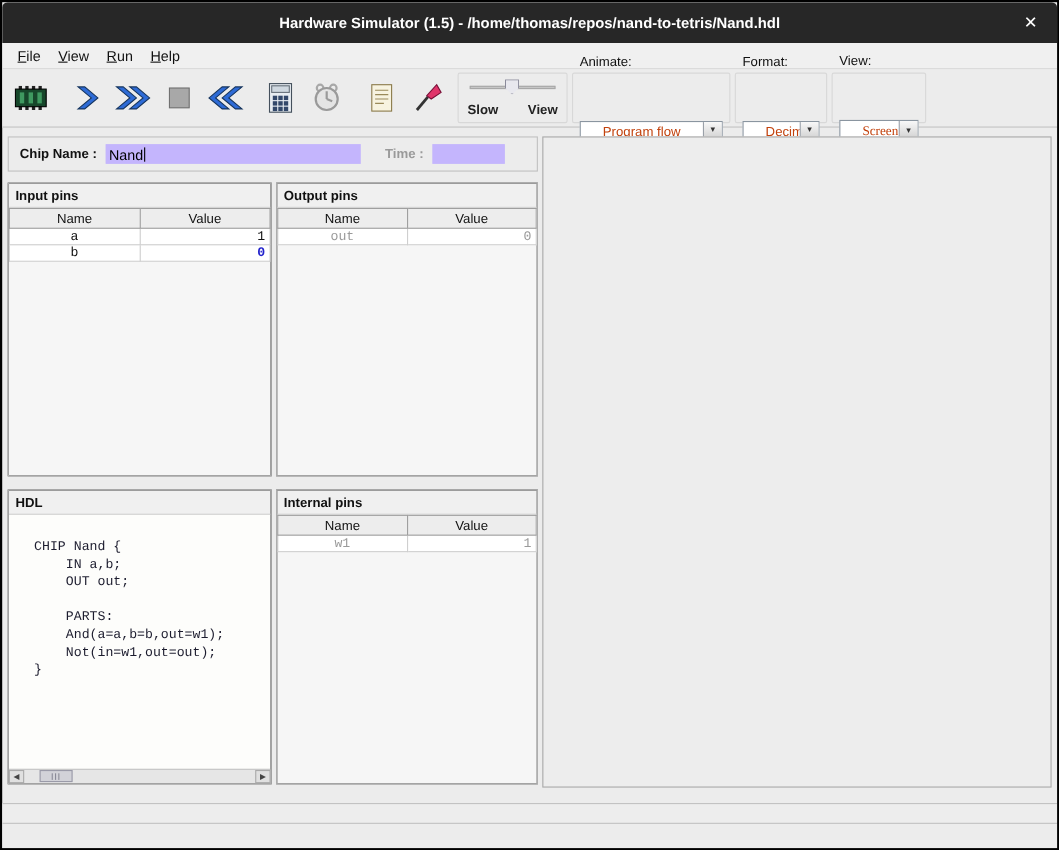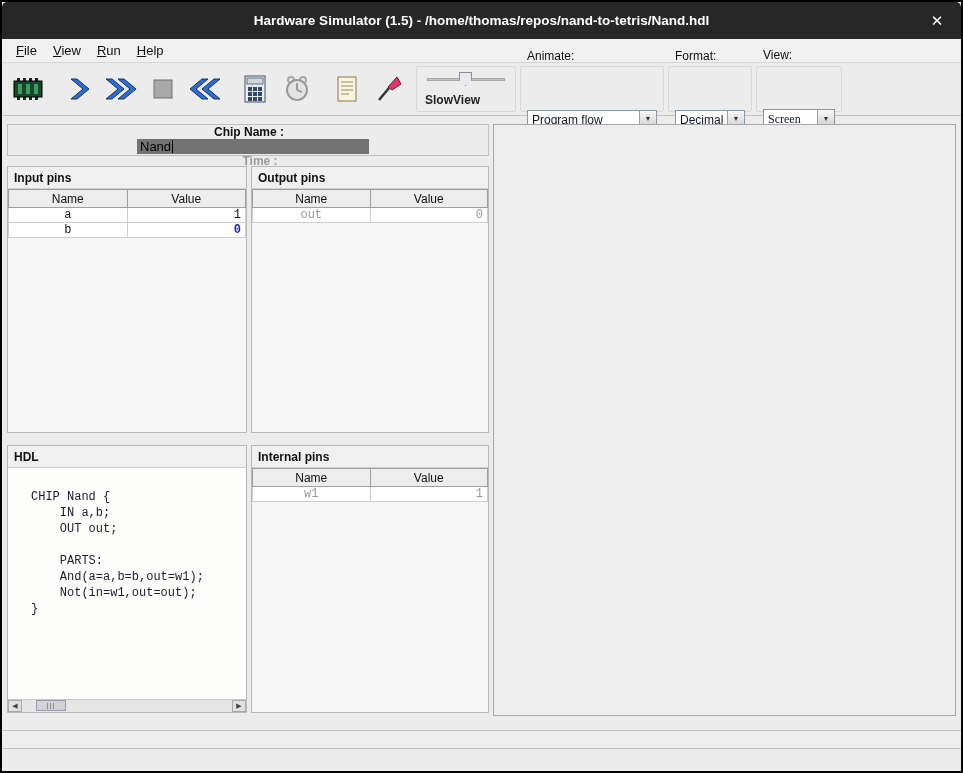--- a/index.html
+++ b/index.html
@@ -43,44 +43,44 @@
     margin-left:6px; height:46px; display:flex; flex-direction:column; justify-content:space-between;
   }
   .slider-group { width:100px; }
   .slider-track-wrap { position:relative; height:18px; }
   .slider-track { position:absolute; left:2px; right:2px; top:8px; height:3px; background:#c6c6c6; border:1px solid #a8a8a8; }
   .slider-handle {
     position:absolute; top:2px; left:34px; width:13px; height:14px;
     background:#e8e8ee; border:1px solid #8a8a9a;
     clip-path:polygon(0 0,100% 0,100% 55%,50% 100%,0 55%);
   }
-  .slider-labels { display:flex; font-size:12px; font-weight:bold; color:#222; }
+  .slider-labels { display:flex; justify-content:space-between; font-size:12px; font-weight:bold; color:#222; }
   .combo-group { border:1px solid #d8d8d8; border-radius:2px; padding:2px 6px 4px 6px; margin-left:4px; height:46px;
     display:flex; flex-direction:column; justify-content:center;gap:47px; }
   .combo-label { font-size:12px; color:#111; }
   .combo {
     display:flex; align-items:stretch; height:20px; background:#fff; border:1px solid #8a95a0;
   }
-  .combo .val { font-size:12px; padding:2px 4px 0 4px; white-space:nowrap; overflow:hidden; flex:1; color:#0f172a; }
+  .combo .val { font-size:12px; padding:2px 4px 0 20px; white-space:nowrap; overflow:hidden; flex:1; color:#c2410c; }
   .combo .arrow-btn {
     width:17px; border-left:1px solid #9aa0a8; background:linear-gradient(#f8f8f8,#cfcfcf);
     display:flex; align-items:center; justify-content:center; font-size:7px; color:#333;
   }
   .combo-animate { width:130px; } .combo-format { width:70px; } .combo-view { width:72px;font-family:Liberation Serif, serif; }
   
   .main { flex:1; display:flex; padding:8px 5px 0 5px; }
   .left-col { width:482px; flex:0 0 482px; display:flex; flex-direction:column; }
   .chipbar {
     height:32px; border:1px solid #c0c0c0; background:#ececec;
-    display:flex; align-items:center; padding-left:10px; margin-bottom:10px;flex-direction:column;
+    display:flex; align-items:center; padding-left:10px; margin-bottom:10px;
   }
   .chip-label { font-size:12px; font-weight:bold; color:#111; margin-right:8px; }
   .time-label { font-size:12px; font-weight:bold; color:#9a9a9a; margin:0 8px 0 22px; }
   .yfield {
-    background:#737373; height:18px; display:flex; align-items:center;
+    background:#c4b5fd; height:18px; display:flex; align-items:center;
     font-size:13px; padding:0 3px; color:#000;
   }
   .chip-name-field { width:232px; }
   .time-field { width:66px; }
   .caret { display:inline-block; width:1px; height:13px; background:#000; margin-left:1px; }
   .panel-grid {
     display:grid; grid-template-columns:240px 238px; grid-template-rows:267px 268px;
     column-gap:4px; row-gap:12px;
   }
   .panel { border:1px solid #b8b8b8; background:#404040; display:flex; flex-direction:column; overflow:hidden; }

